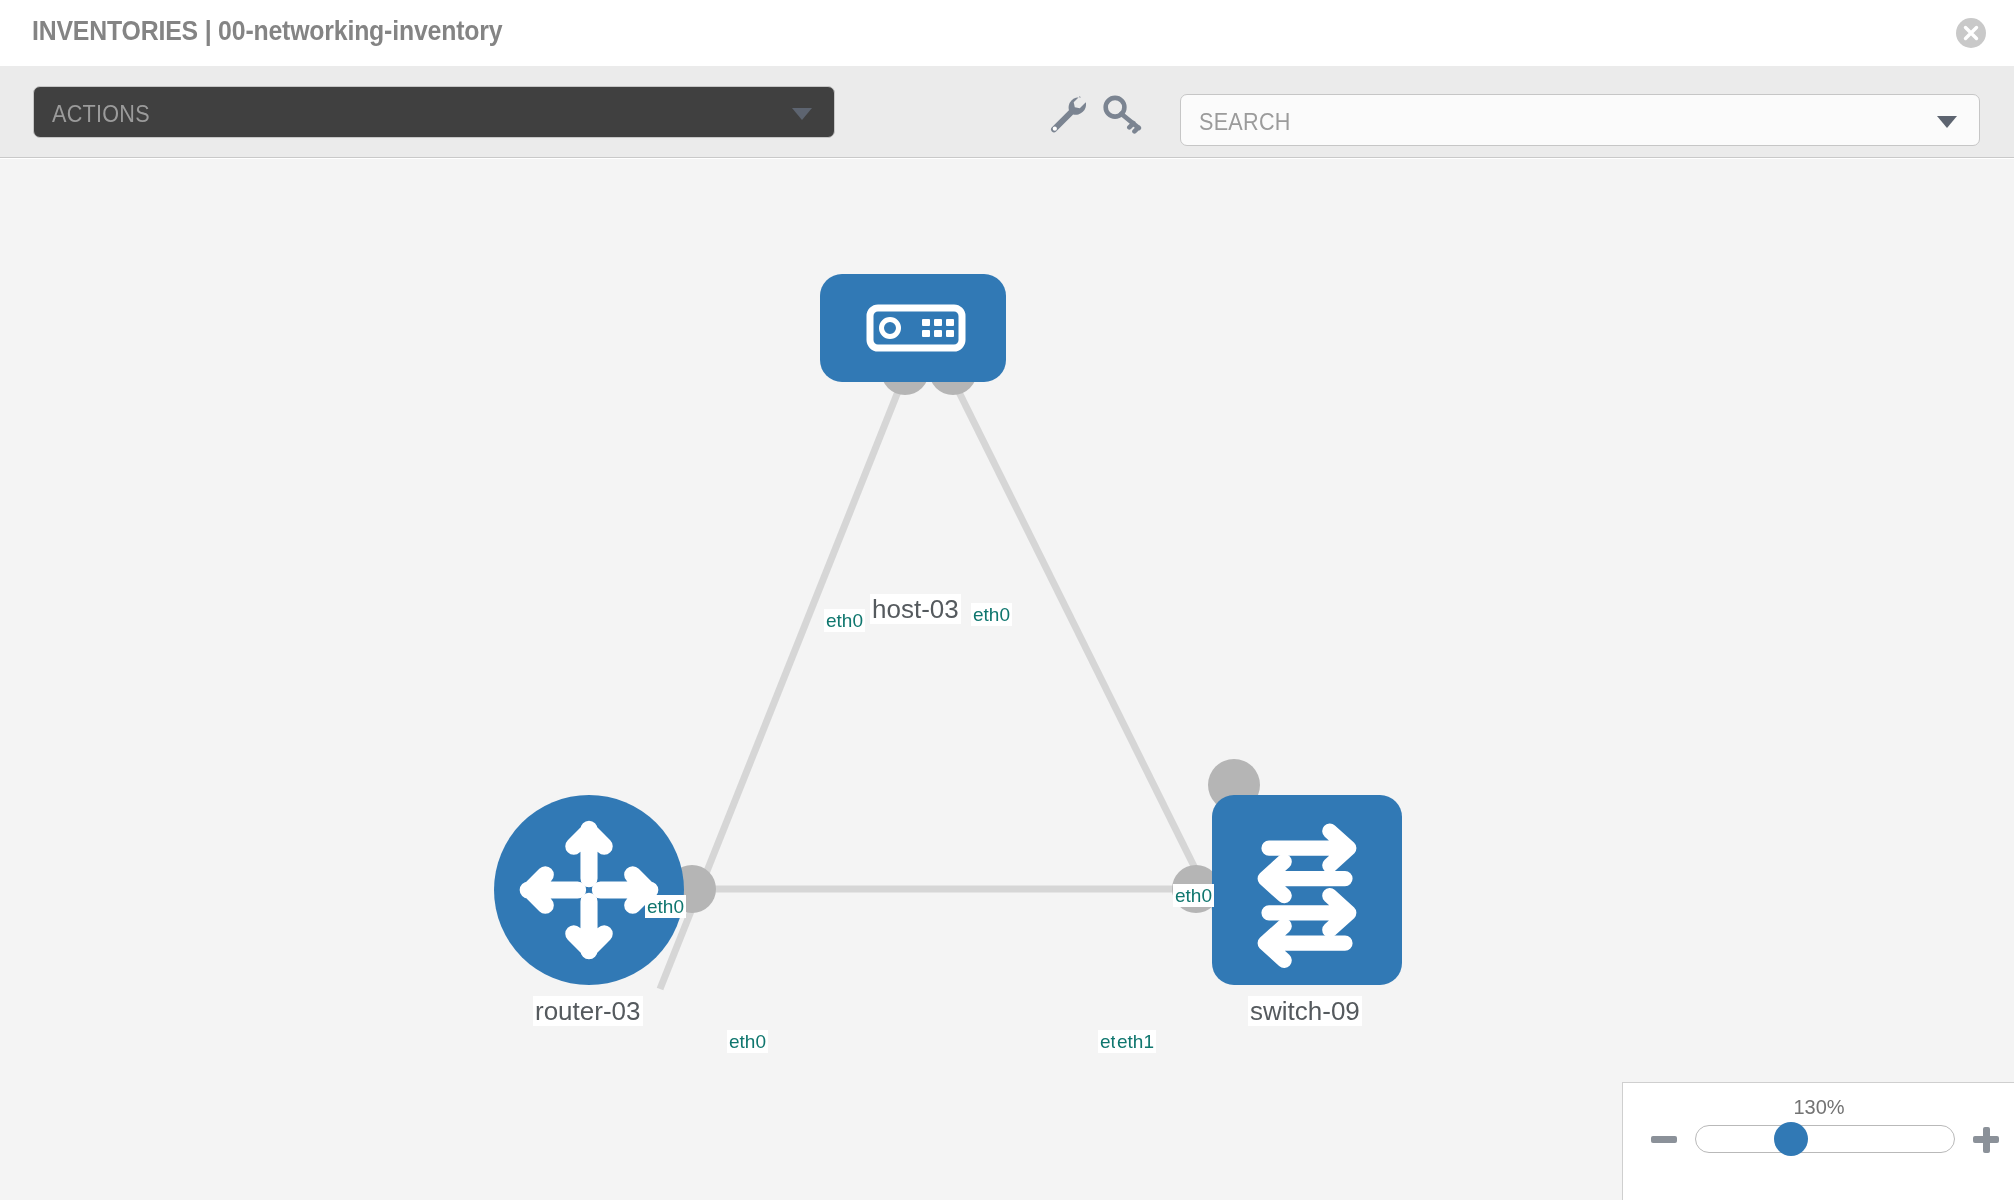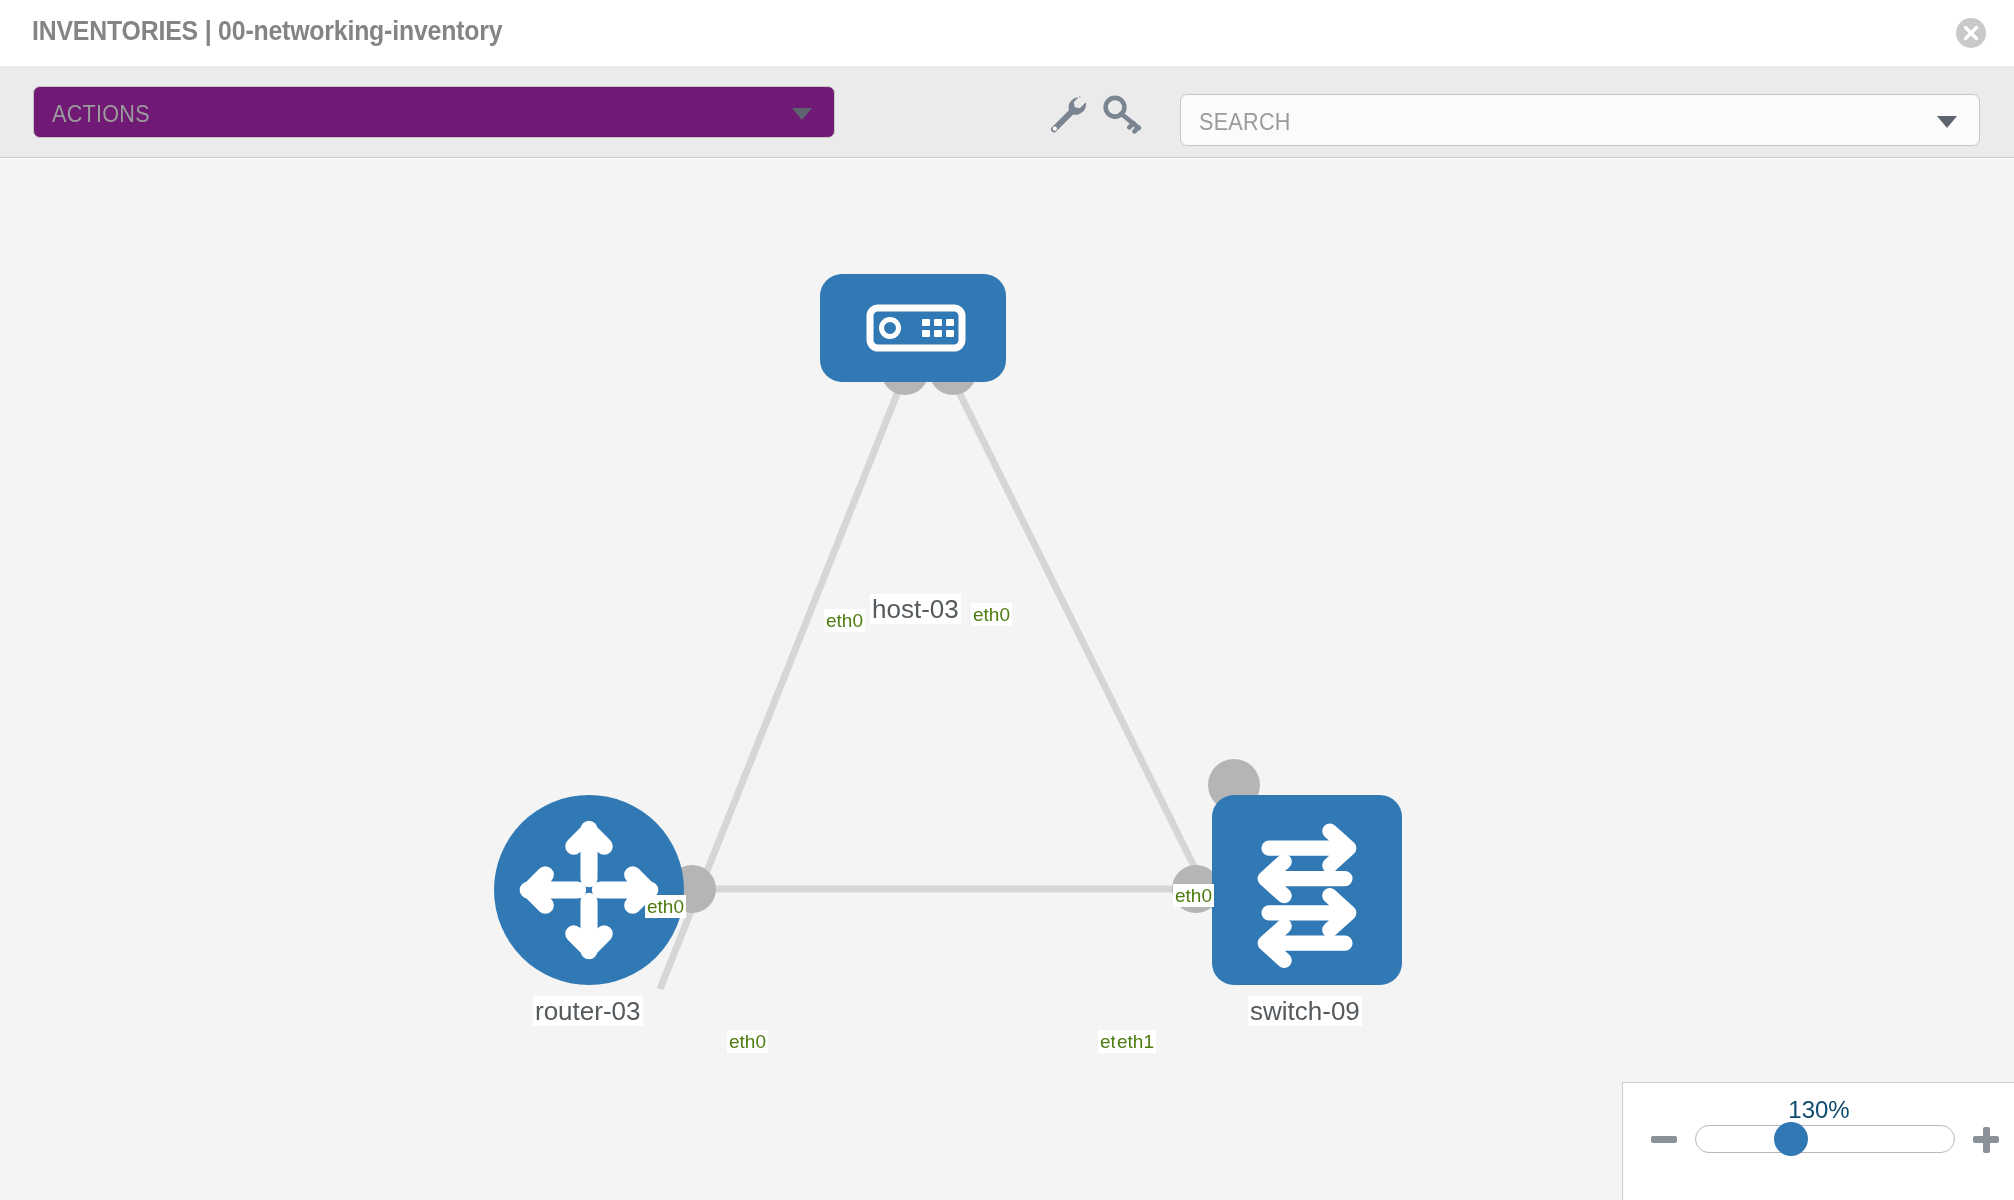--- a/index.html
+++ b/index.html
@@ -50,21 +50,21 @@
     position: absolute;
     left: 0; top: 66px;
     width: 2014px; height: 92px;
     background: #ebebeb;
     border-bottom: 1px solid #c9c9c9;
   }
   .actions-select {
     position: absolute;
     left: 33px; top: 20px;
     width: 802px; height: 52px;
-    background: #701a75;
+    background: #404040;
     border: 1px solid #c6c6c6;
     border-radius: 7px;
   }
   .actions-select .label {
     position: absolute;
     left: 18px; top: 13px;
     font-size: 24px;
     color: #9b9b9b;
     font-stretch: condensed;
     transform: scaleX(0.9);
@@ -129,43 +129,43 @@
     font-size: 26px;
     color: #555a5e;
     background: #ffffff;
     white-space: nowrap;
     padding: 0 2px;
     line-height: 30px;
   }
   .link-label {
     position: absolute;
     font-size: 19px;
-    color: #4d7c0f;
+    color: #0f766e;
     background: #ffffff;
     white-space: nowrap;
     padding: 0 2px;
     line-height: 23px;
   }
 
   
   .zoom-panel {
     position: absolute;
     left: 1622px; top: 1082px;
     width: 392px; height: 118px;
     background: #ffffff;
     border-top: 1px solid #cfcfcf;
     border-left: 1px solid #cfcfcf;
   }
   .zoom-value {
     position: absolute;
     left: 0; top: 13px;
     width: 392px;
     text-align: center;
-    font-size: 24px;
-    color: #0c4a6e;
+    font-size: 20px;
+    color: #737373;
   }
   .zoom-minus {
     position: absolute;
     left: 28px; top: 53px;
     width: 26px; height: 7px;
     background: #8b9199;
     border-radius: 2px;
     cursor: pointer;
   }
   .zoom-track {

